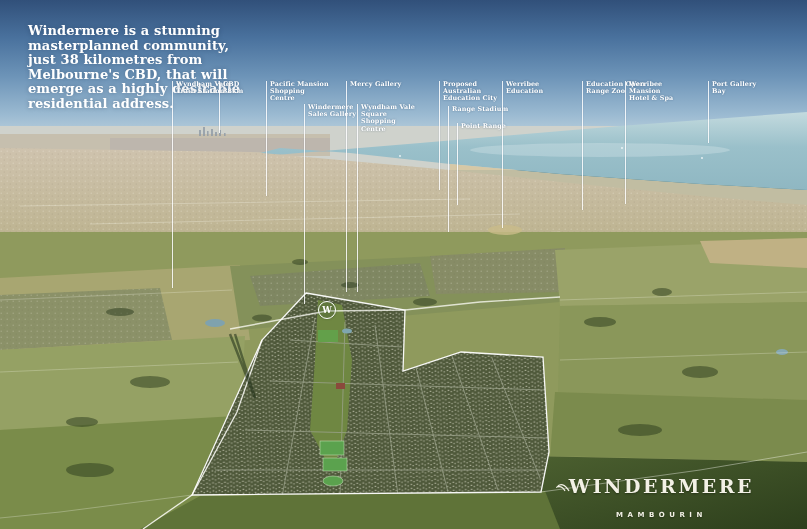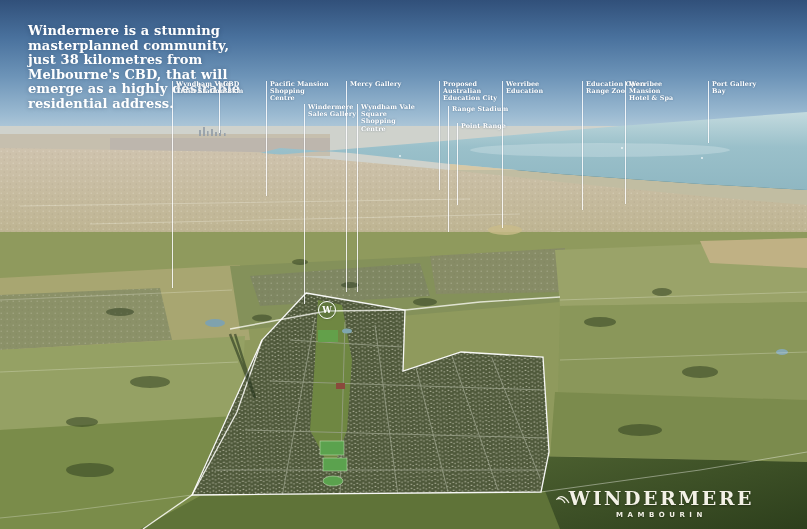--- a/index.html
+++ b/index.html
@@ -37,21 +37,21 @@
   }
   .logo{
     position:absolute;right:53px;bottom:10px;text-align:center;color:#f3f1e6;
   }
   .logo .wordmark{
     position:relative;font-size:19px;font-weight:700;letter-spacing:2.5px;
     line-height:19px;text-shadow:0 1px 2px rgba(20,30,12,.5);
   }
   .logo .wing{position:absolute;left:-13px;top:5px;}
   .logo .place{
-    font-size:7px;font-weight:700;letter-spacing:4.5px;margin-top:3px;
+    font-size:7px;font-weight:700;letter-spacing:4.5px;margin-top:15px;
     font-family:"DejaVu Sans","Liberation Sans",sans-serif;
     text-shadow:0 1px 2px rgba(20,30,12,.5);
   }
 </style>
 </head>
 <body>
 
 <div class="scene">
 
   <svg class="backdrop" width="807" height="529" viewBox="0 0 807 529">

